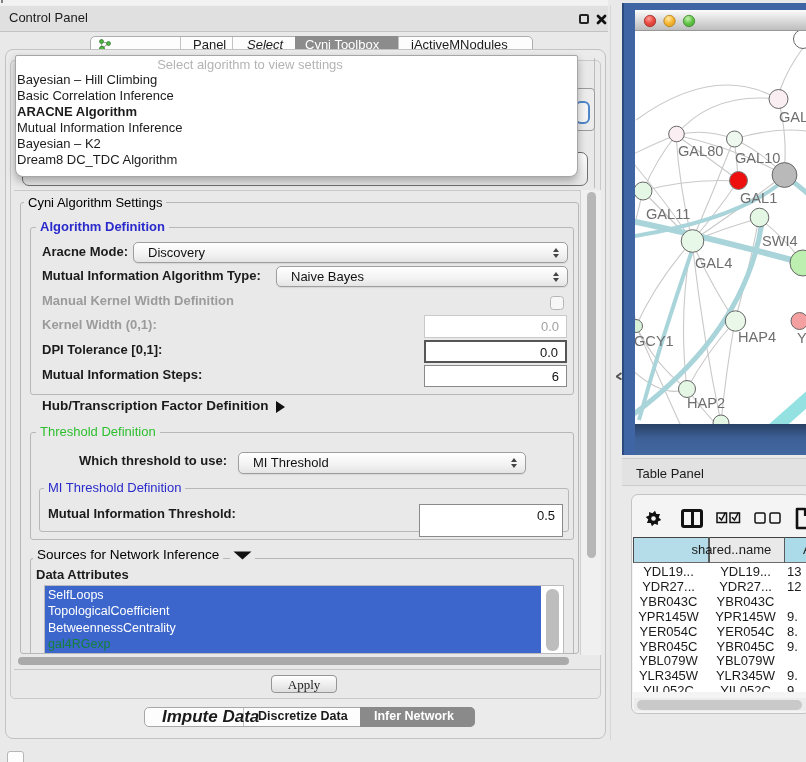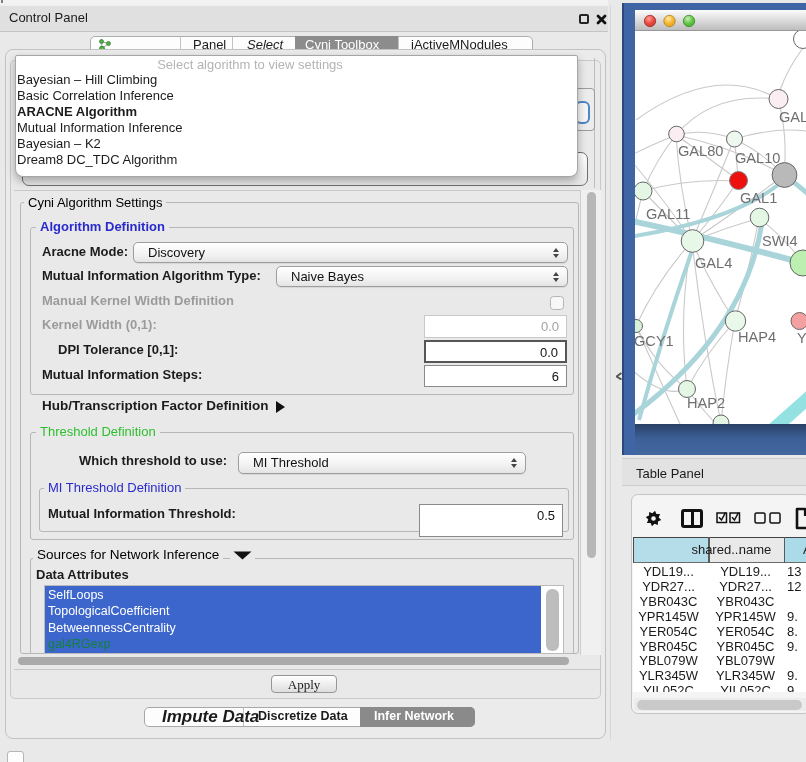--- a/index.html
+++ b/index.html
@@ -89,21 +89,21 @@
   </div>
 
 <div class="t b dis" style="left:42px;top:293px;">Manual Kernel Width Definition</div>
 <div class="abs" style="left:550px;top:296px;width:14px;height:14px;background:#f7f7f7;border:1.5px solid #b5b5b5;border-radius:3.5px;box-sizing:border-box;"></div>
 
 <div class="t b dis" style="left:42px;top:317px;">Kernel Width (0,1):</div>
 <div class="field" style="left:424px;top:315px;width:143px;height:23px;border:1px solid #c9c9c9;box-sizing:border-box;">
     <span style="color:#a2a2a2;">0.0</span>
   </div>
 
-<div class="t b" style="left:42px;top:342px;margin-left:16px;">DPI Tolerance [0,1]:</div>
+<div class="t b" style="left:42px;top:342px;">DPI Tolerance [0,1]:</div>
 <div class="field" style="left:424px;top:340px;width:143px;height:23px;border:2px solid #565656;box-sizing:border-box;">
     <span>0.0</span>
   </div>
 
 <div class="t b" style="left:42px;top:367px;">Mutual Information Steps:</div>
 <div class="field" style="left:424px;top:365px;width:143px;height:22px;border:1px solid #8a8a8a;box-sizing:border-box;">
     <span>6</span>
   </div>
 
 <div class="t b" style="left:42px;top:398px;font-size:13.5px;">Hub/Transcription Factor Definition</div>

